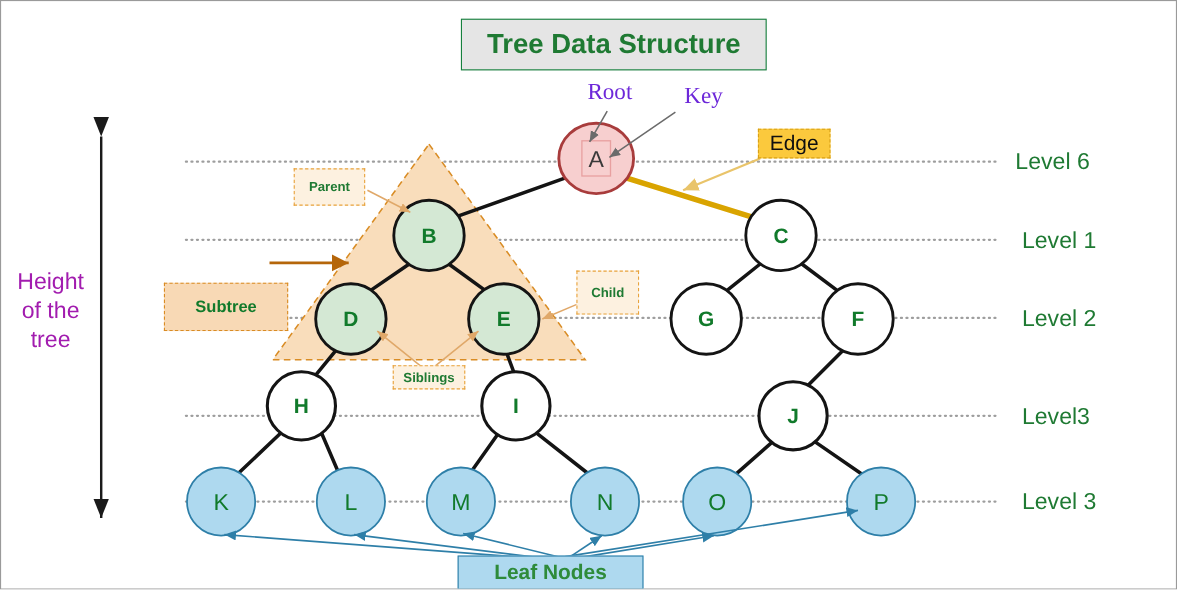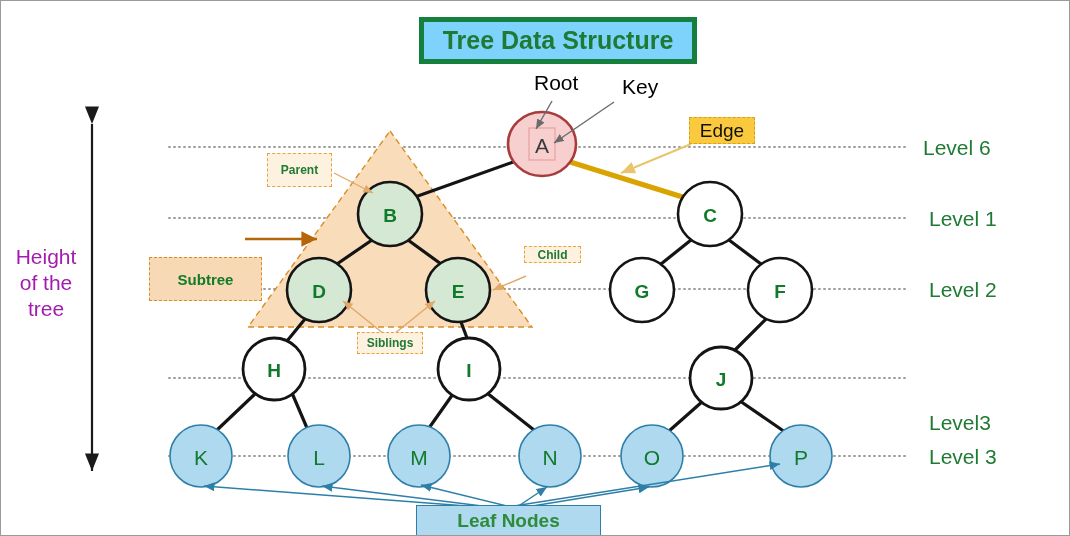--- a/index.html
+++ b/index.html
@@ -23,22 +23,22 @@
     top: 0;
     width: 1070px;
     height: 536px;
   }
   .title-box {
     position: absolute;
     left: 418px;
     top: 16px;
     width: 278px;
     height: 47px;
-    border: 5px solid #15803d;
-    background: #7dd3fc;
+    border: 1px solid #15803d;
+    background: #e5e5e5;
     display: flex;
     align-items: center;
     justify-content: center;
     box-sizing: border-box;
   }
   .title-text {
     font-size: 25px;
     font-weight: bold;
     color: #1f7a33;
     letter-spacing: 0px;
@@ -116,22 +116,23 @@
   .callout-leaf {
     border: 1px solid #2e7fa8;
     background: #aed9ef;
     font-size: 19px;
     font-weight: bold;
     color: #2e8b3a;
   }
   .plain-anno {
     position: absolute;
     font-size: 21px;
-    color: #000000;
+    color: #6d28d9;
     white-space: nowrap;
+    font-family: Liberation Serif, serif;
   }
 </style>
 </head>
 <body>
 
 <div id="canvas">
 
   <svg class="layer" viewBox="0 0 1070 536">
     <defs>
       <marker id="arrow-gray" markerWidth="8" markerHeight="8" refX="7" refY="3" orient="auto">
@@ -268,37 +269,37 @@
   </div>
 
   <div class="callout callout-dashed" style="left:266px; top:152px; width:65px; height:34px;">
     <span>Parent</span>
   </div>
 
   <div class="callout callout-subtree" style="left:148px; top:216px; width:113px; height:44px;margin-top:40px;">
     <span>Subtree</span>
   </div>
 
-  <div class="callout callout-dashed" style="left:523px; top:245px; width:57px; height:17px;">
+  <div class="callout callout-dashed" style="left:523px; top:245px; width:57px; height:40px;">
     <span>Child</span>
   </div>
 
   <div class="callout callout-dashed" style="left:356px; top:331px; width:66px; height:22px;text-align:right;">
     <span>Siblings</span>
   </div>
 
-  <div class="callout callout-leaf" style="left:415px; top:504px; width:185px; height:31px;">
+  <div class="callout callout-leaf" style="left:415px; top:504px; width:169px; height:31px;">
     <span>Leaf Nodes</span>
   </div>
 
   <div class="height-label">
     <div>Height</div>
     <div>of the</div>
     <div>tree</div>
   </div>
 
   <div class="level-label" style="left:922px; top:135px;">Level 6</div>
   <div class="level-label" style="left:928px; top:206px;">Level 1</div>
   <div class="level-label" style="left:928px; top:277px;">Level 2</div>
-  <div class="level-label" style="left:928px; top:366px;margin-top:44px;">Level3</div>
+  <div class="level-label" style="left:928px; top:366px;">Level3</div>
   <div class="level-label" style="left:928px; top:444px;">Level 3</div>
 
 </div>
 
 </body></html>

